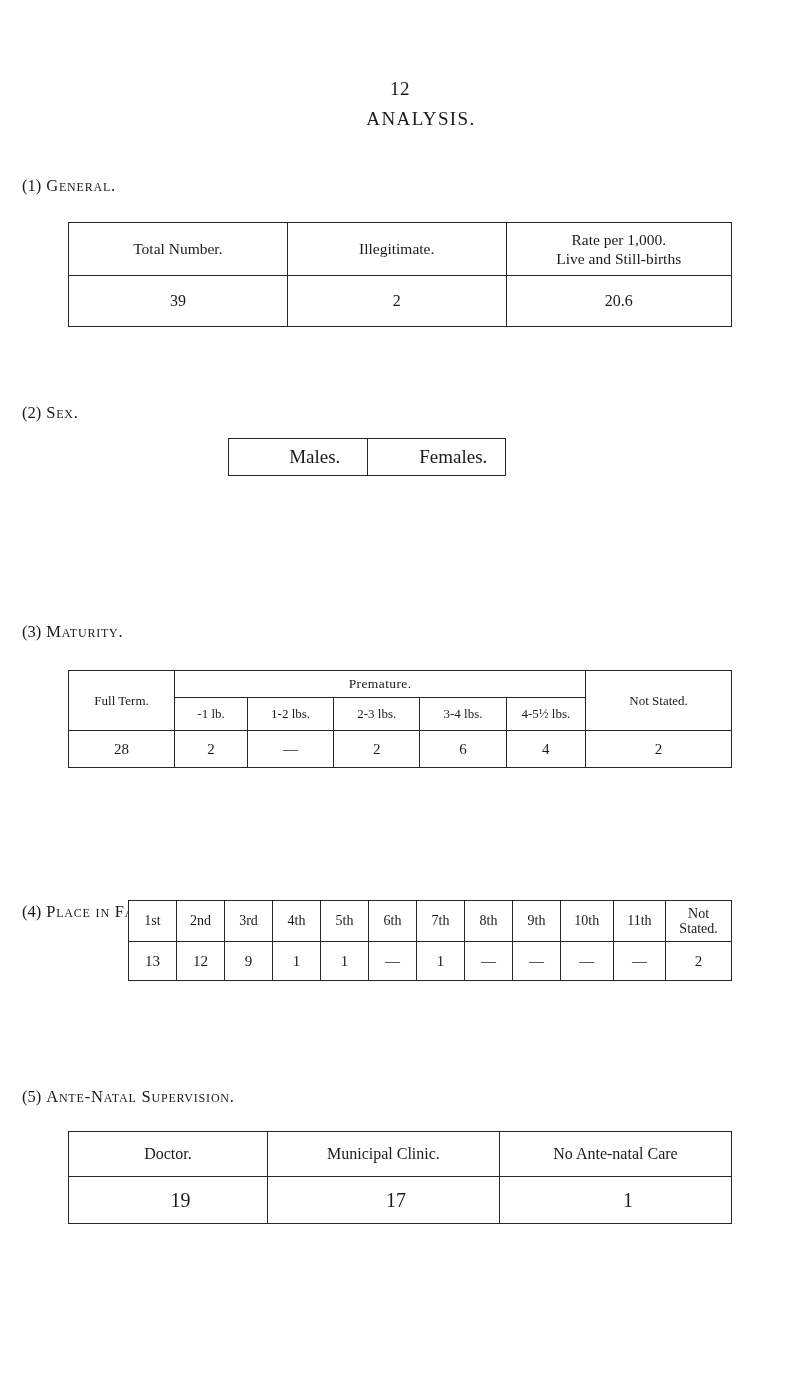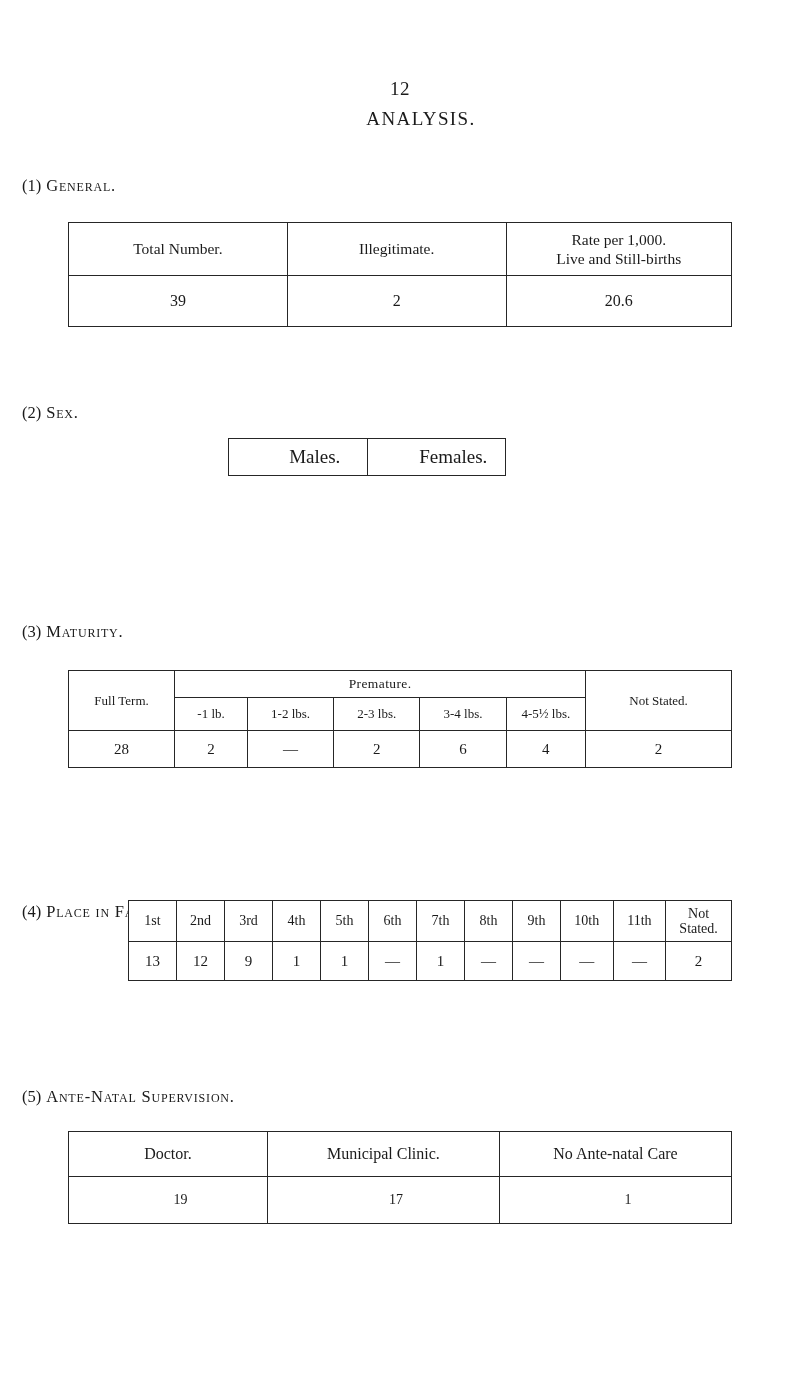--- a/index.html
+++ b/index.html
@@ -121,21 +121,21 @@
   #tbl-place td { height: 32px; font-size: 15px; }
   #tbl-place .notstated { line-height: 1.1; font-size: 14px; }
 
   
   #tbl-ante {
     left: 68px;
     top: 1131px;
     width: 664px;
   }
   #tbl-ante th { height: 38px; font-size: 16px; }
-  #tbl-ante td { height: 40px; font-size: 14px; padding-left: 27px; }
+  #tbl-ante td { height: 40px; font-size: 20px; padding-left: 27px; }
 
   .cap { font-variant: small-caps; }
 </style>
 </head>
 <body>
 
 <div class="page">
 
   <div class="page-number">12</div>
 

